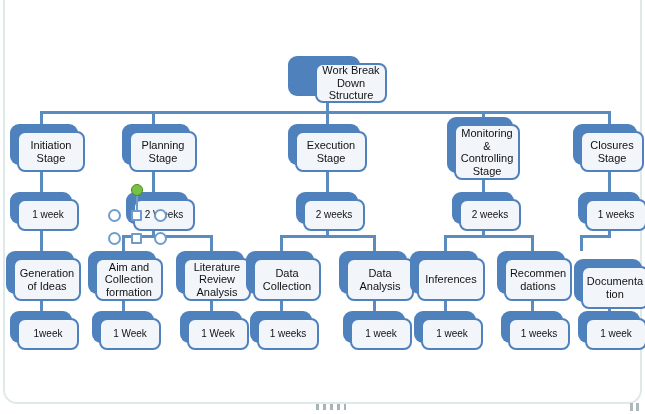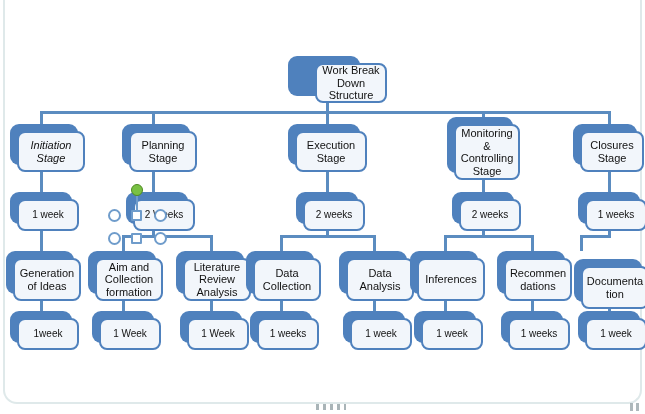--- a/index.html
+++ b/index.html
@@ -161,21 +161,21 @@
   <div class="conn v" style="left:531px;top:294px;height:17px;"></div>
   <div class="conn v" style="left:608px;top:294px;height:17px;"></div>
 
   <div class="node root" style="left:288px;top:56px;width:72px;height:40px;">
     <div class="shadowbox"></div>
     <div class="facebox">Work Break
 Down
 Structure</div>
   </div>
 
-  <div class="node stage" style="left:10px;top:124px;width:68px;height:41px;font-style:italic;">
+  <div class="node stage" style="left:10px;top:124px;width:68px;height:41px;">
     <div class="shadowbox"></div>
     <div class="facebox">Initiation
 Stage</div>
   </div>
   <div class="node stage" style="left:122px;top:124px;width:68px;height:41px;">
     <div class="shadowbox"></div>
     <div class="facebox">Planning
 Stage</div>
   </div>
   <div class="node stage" style="left:288px;top:124px;width:72px;height:41px;">

